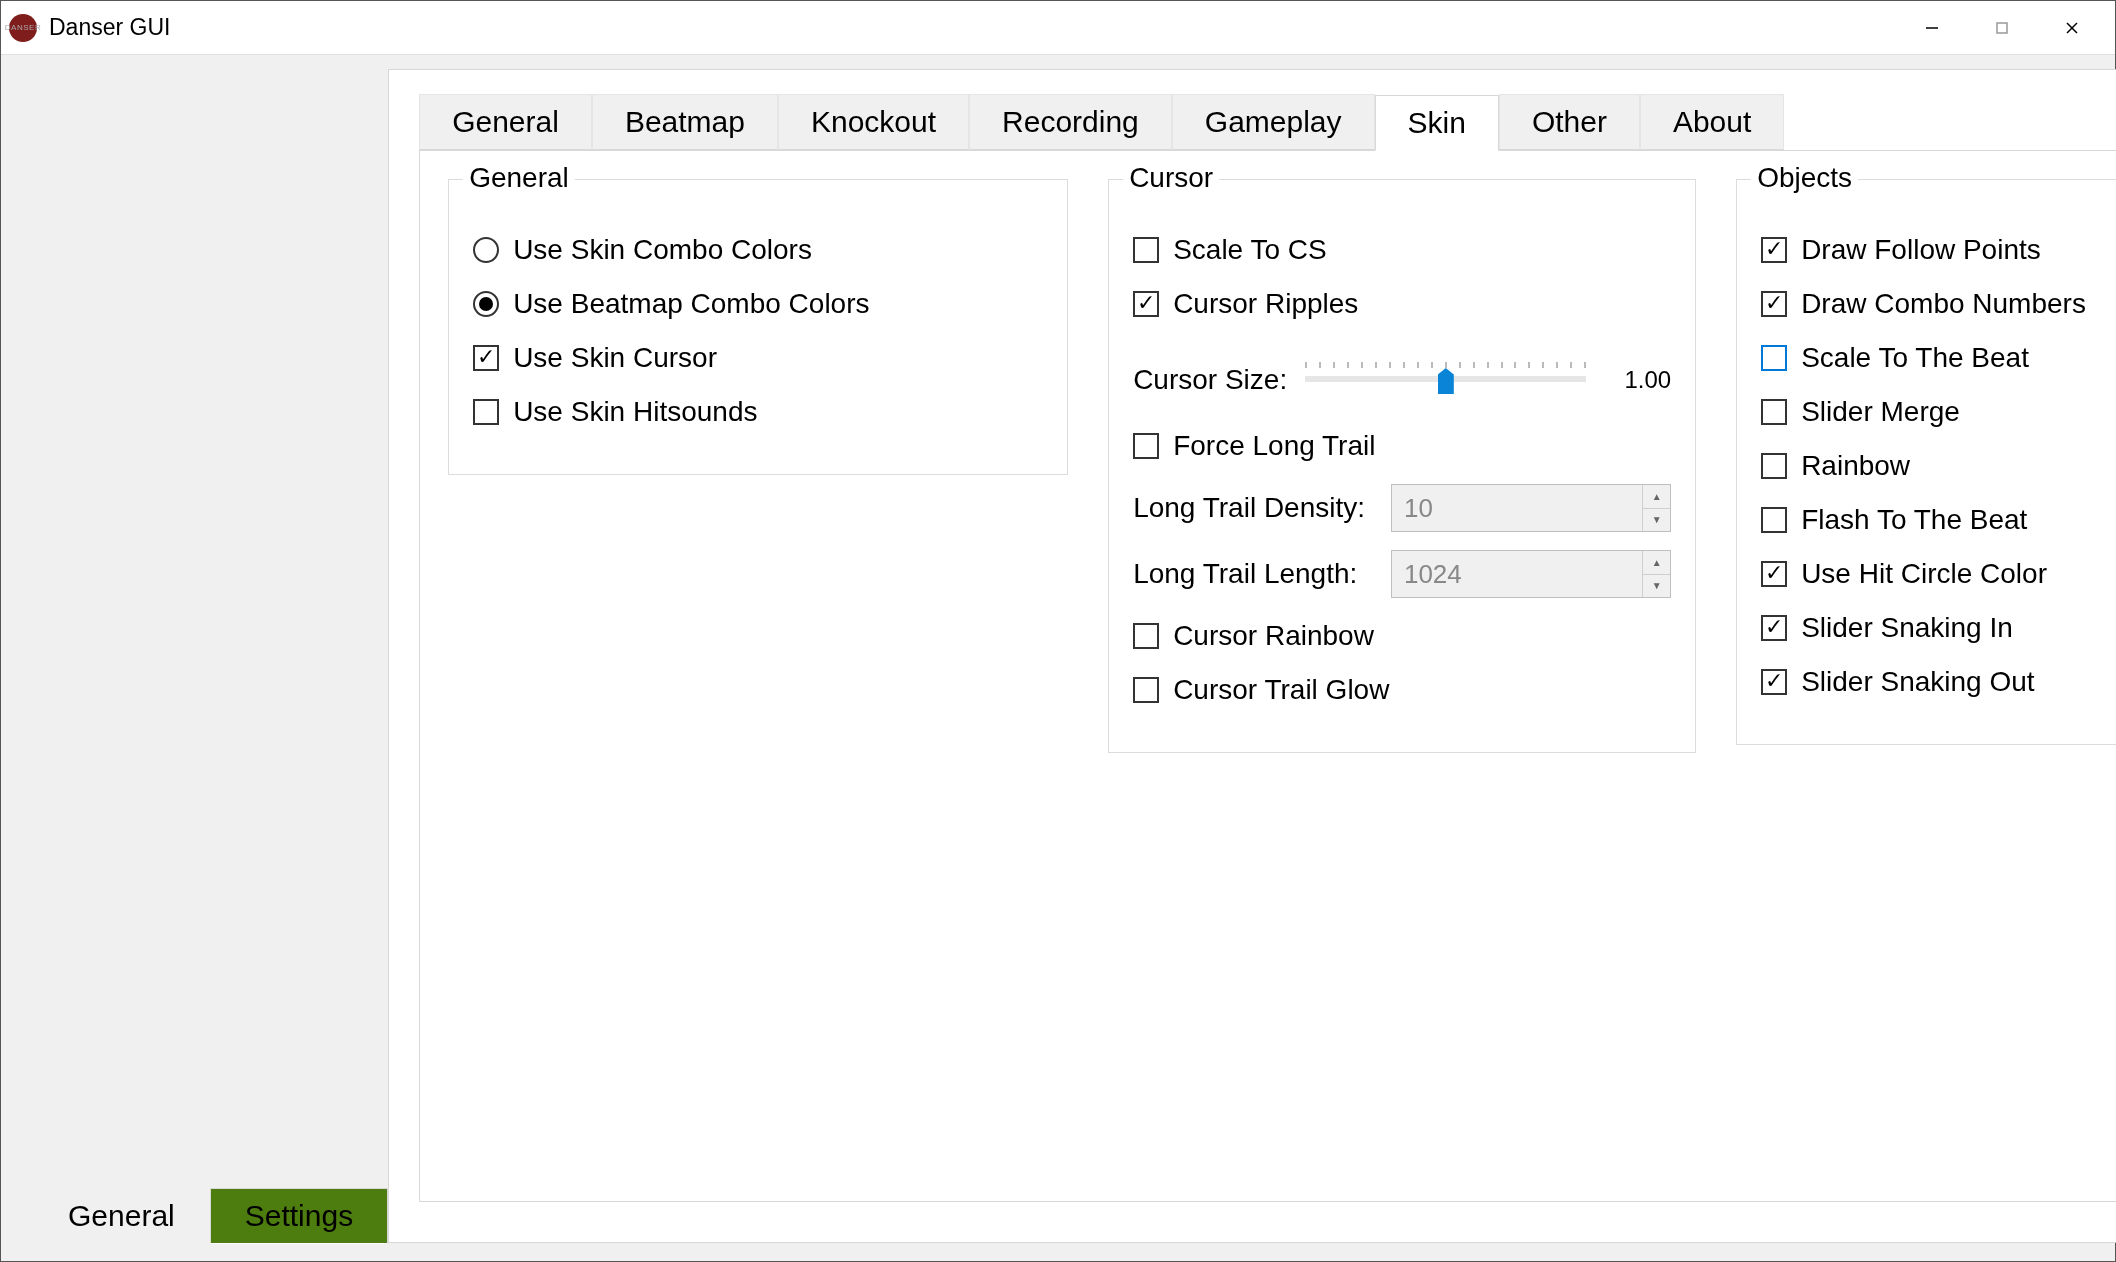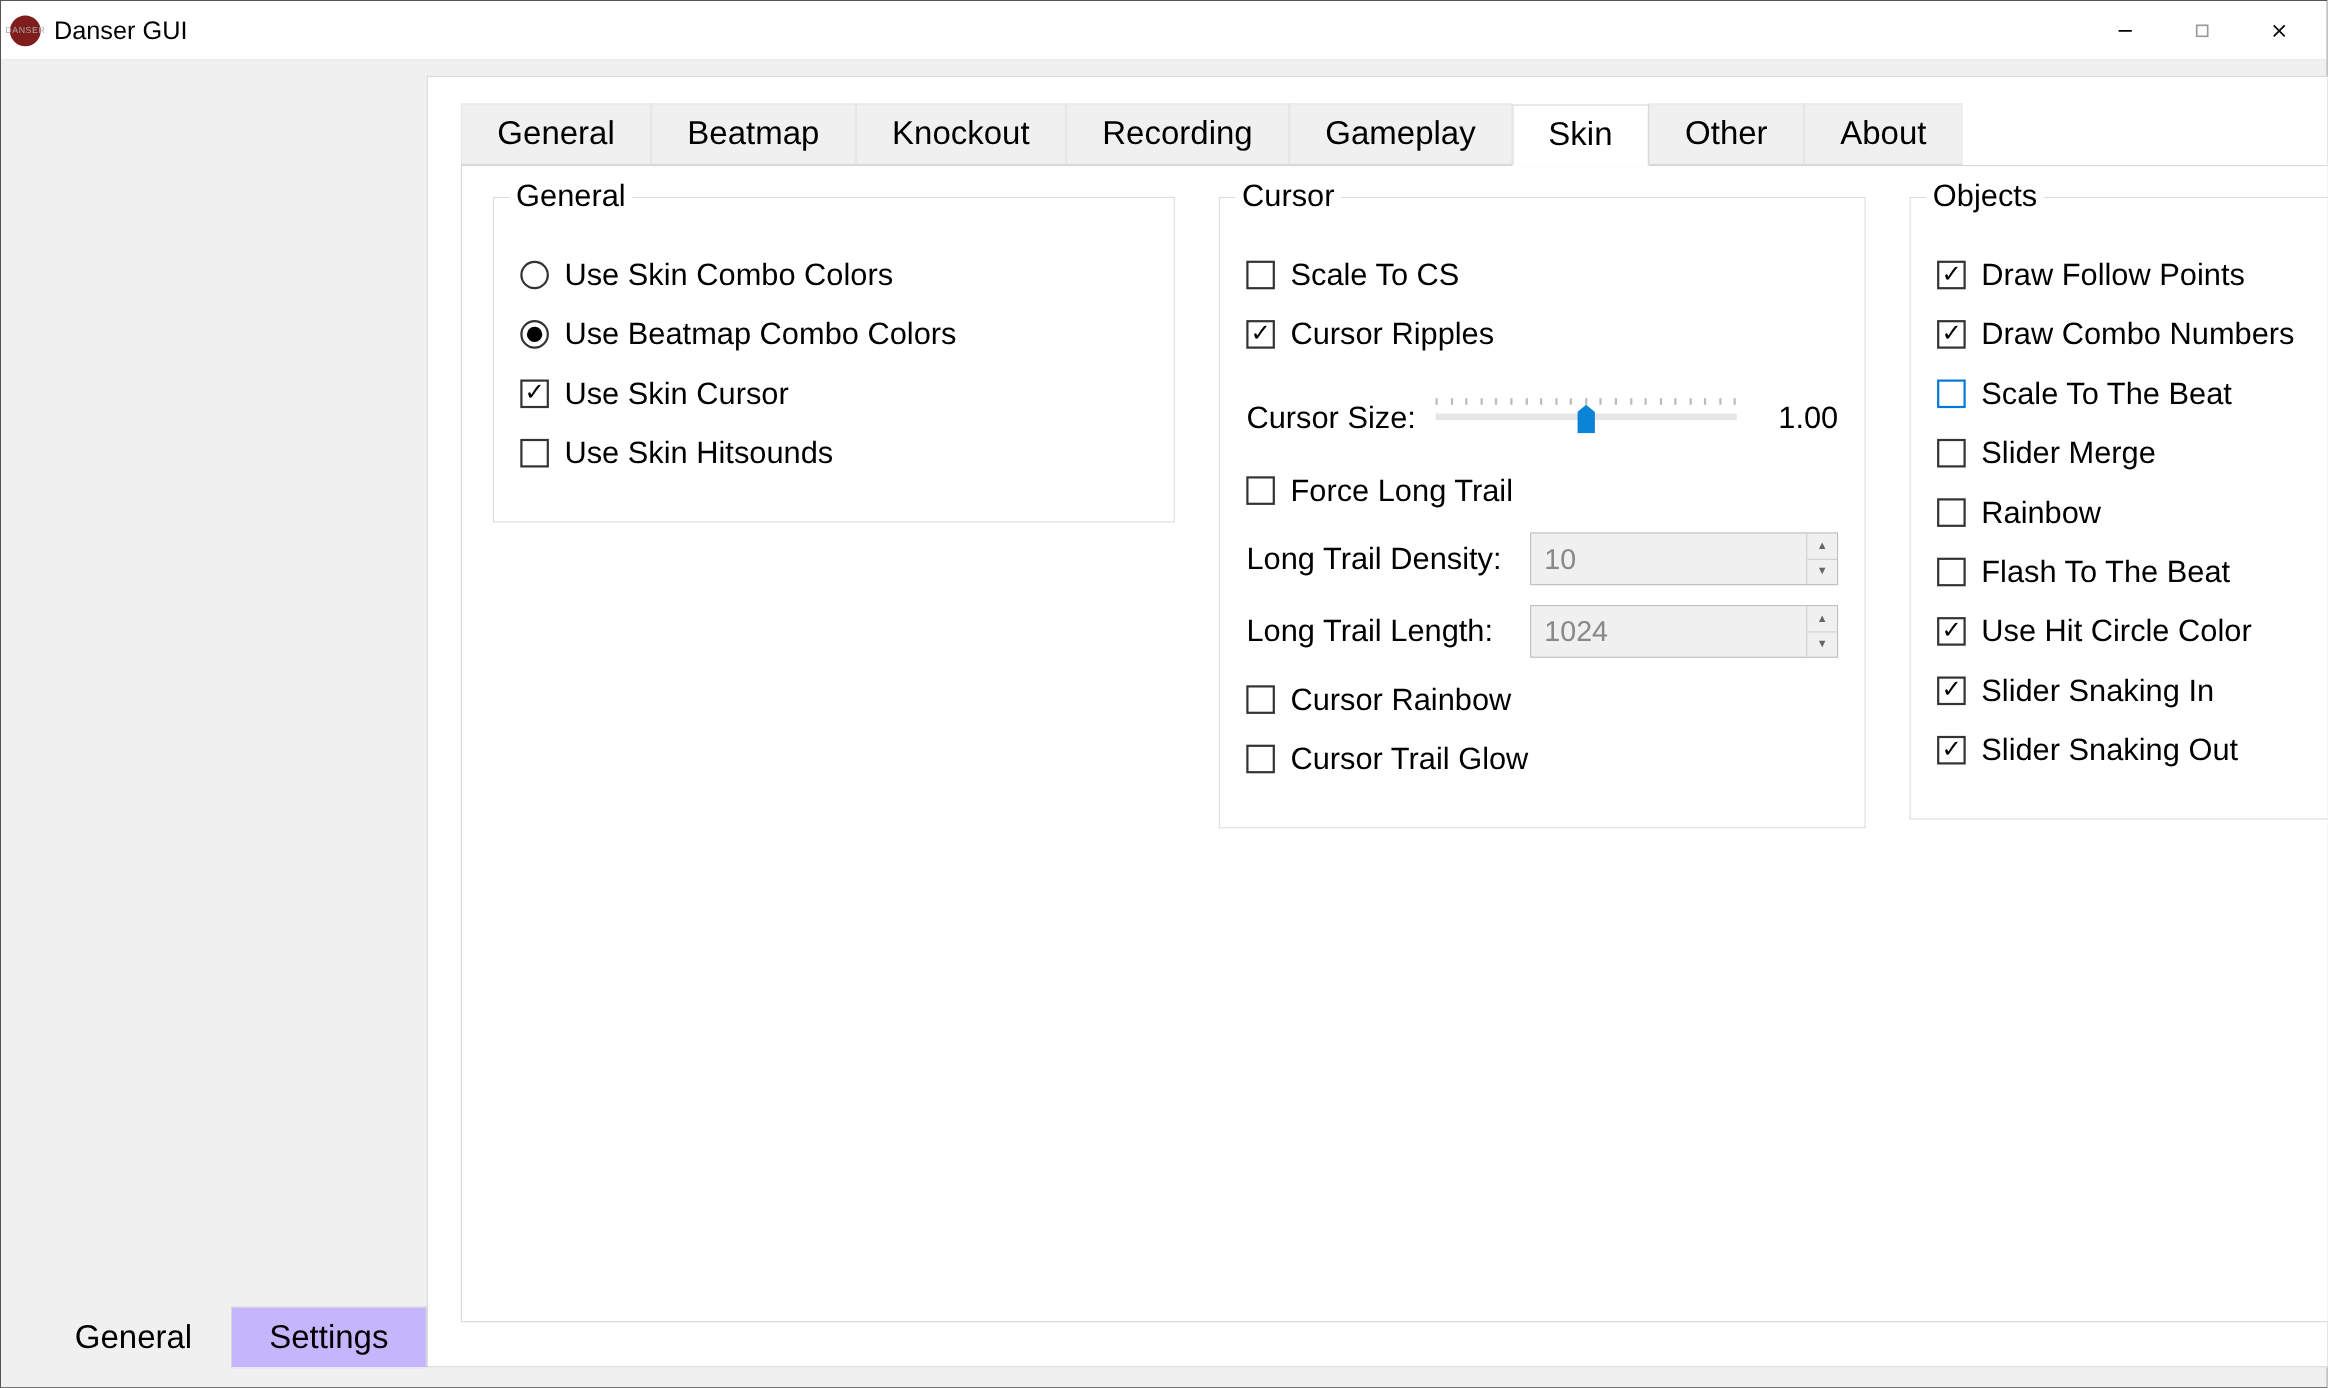--- a/index.html
+++ b/index.html
@@ -62,21 +62,21 @@
     }
     .top-tab {
       padding: 10px 34px 10px 34px;
       font-size: 30px;
       background: transparent;
       border: 1px solid transparent;
       border-bottom: none;
       cursor: default;
     }
     .top-tab.active {
-      background: #c4b5fd;
+      background: #4d7c0f;
       border-color: #d8d8d8;
       border-bottom: 1px solid #fff;
       position: relative;
       top: 1px;
     }
 
     .top-tab-page {
       flex: 1;
       background: #fff;
       border: 1px solid #d8d8d8;
@@ -175,21 +175,21 @@
     }
     .slider-ticks span { width: 2px; height: 6px; background: #bbb; }
     .slider-track {
       position: absolute; top: 16px; left: 0; right: 0; height: 6px; background: #e6e6e6;
     }
     .slider-thumb {
       position: absolute; top: 8px; width: 16px; height: 26px; background: #0a84d6;
       left: calc(50% - 8px);
       clip-path: polygon(50% 0, 100% 25%, 100% 100%, 0 100%, 0 25%);
     }
-    .slider-value { font-size: 28px; margin-left: 20px; }
+    .slider-value { font-size: 24px; margin-left: 20px; }
 
     
     .stepper-row {
       display: flex; align-items: center; gap: 18px; margin: 18px 0;
     }
     .stepper-label { font-size: 28px; width: 300px; }
     .stepper {
       display: flex; align-items: stretch; background: #f0f0f0; border: 1px solid #bfbfbf;
       width: 350px; height: 48px;
     }

